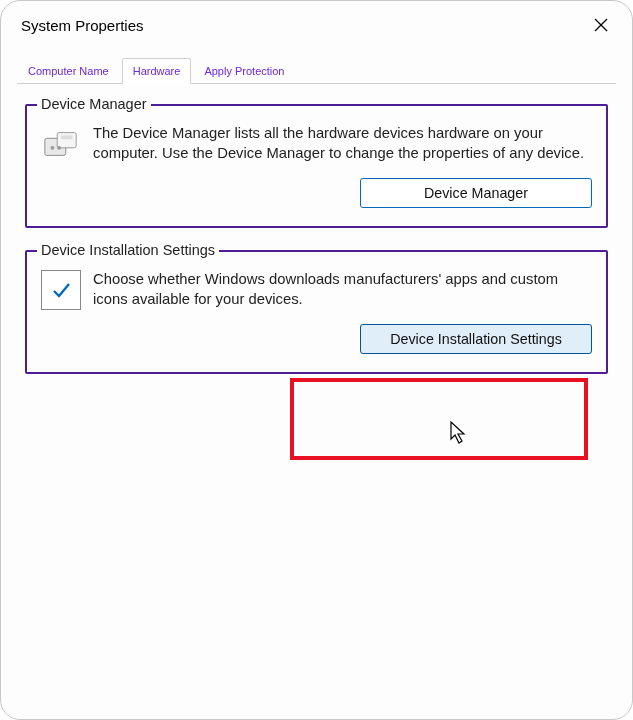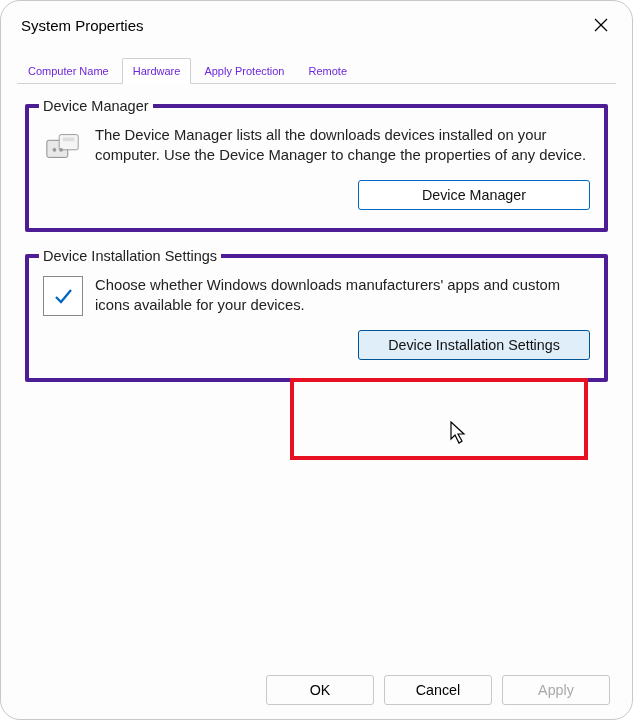--- a/index.html
+++ b/index.html
@@ -64,21 +64,21 @@
       border-color: #d0d0d0;
       border-bottom: 1px solid #fff;
       background: #fff;
       border-top-left-radius: 2px;
       border-top-right-radius: 2px;
     }
     .content {
       padding: 20px 24px;
     }
     .group {
-      border: 4px solid #4c1d95;
+      border: 2px solid #4c1d95;
       border-radius: 2px;
       padding: 18px 14px 18px 14px;
       margin-bottom: 22px;
       position: relative;
     }
     .group-title {
       position: absolute;
       top: -10px;
       left: 10px;
       background: #fdfdfd;
@@ -176,38 +176,37 @@
         <line x1="1" y1="1" x2="13" y2="13" stroke="#000" stroke-width="1.3"></line>
         <line x1="13" y1="1" x2="1" y2="13" stroke="#000" stroke-width="1.3"></line>
       </svg>
     </div>
   </div>
 
   <div class="tabs">
     <div class="tab">Computer Name</div>
     <div class="tab active">Hardware</div>
     <div class="tab">Apply Protection</div>
-    <div class="tab">Remote</div>
   </div>
 
   <div class="content">
 
     <div class="group">
       <span class="group-title">Device Manager</span>
       <div class="group-body">
         <div class="icon-box">
           <svg viewBox="0 0 40 40" width="38" height="38">
             <rect x="3" y="14" width="22" height="18" rx="2" fill="#e8e8e8" stroke="#888" stroke-width="1"></rect>
             <rect x="16" y="8" width="20" height="16" rx="2" fill="#f5f5f5" stroke="#999" stroke-width="1"></rect>
             <circle cx="11" cy="24" r="2" fill="#999"></circle>
             <circle cx="18" cy="24" r="2" fill="#999"></circle>
             <rect x="20" y="11" width="12" height="4" fill="#ddd"></rect>
           </svg>
         </div>
-        <div class="group-text">The Device Manager lists all the downloads devices installed on your computer. Use the Device Manager to change the properties of any device.</div>
+        <div class="group-text">The Device Manager lists all the hardware devices hardware on your computer. Use the Device Manager to change the properties of any device.</div>
       </div>
       <div class="btn-row">
         <button class="btn">Device Manager</button>
       </div>
     </div>
 
     <div class="group">
       <span class="group-title">Device Installation Settings</span>
       <div class="group-body">
         <div class="check-icon-box">
@@ -217,25 +216,20 @@
         </div>
         <div class="group-text">Choose whether Windows downloads manufacturers' apps and custom icons available for your devices.</div>
       </div>
       <div class="btn-row">
         <button class="btn hovered">Device Installation Settings</button>
       </div>
     </div>
 
   </div>
 
-  <div class="footer">
-    <button class="footer-btn">OK</button>
-    <button class="footer-btn">Cancel</button>
-    <button class="footer-btn disabled">Apply</button>
-  </div>
 
   <div class="highlight-box" id="hl" style="top: 377px; left: 289px; width: 298px; height: 82px;"></div>
 
   <div class="cursor-arrow" id="cur" style="left: 449px; top: 420px;">
     <svg width="20" height="24" viewBox="0 0 20 24">
       <polygon points="1,1 1,18 5,14 9,22 12,20 8,13 14,13" fill="#fff" stroke="#000" stroke-width="1.2"></polygon>
     </svg>
   </div>
 </div>
 

